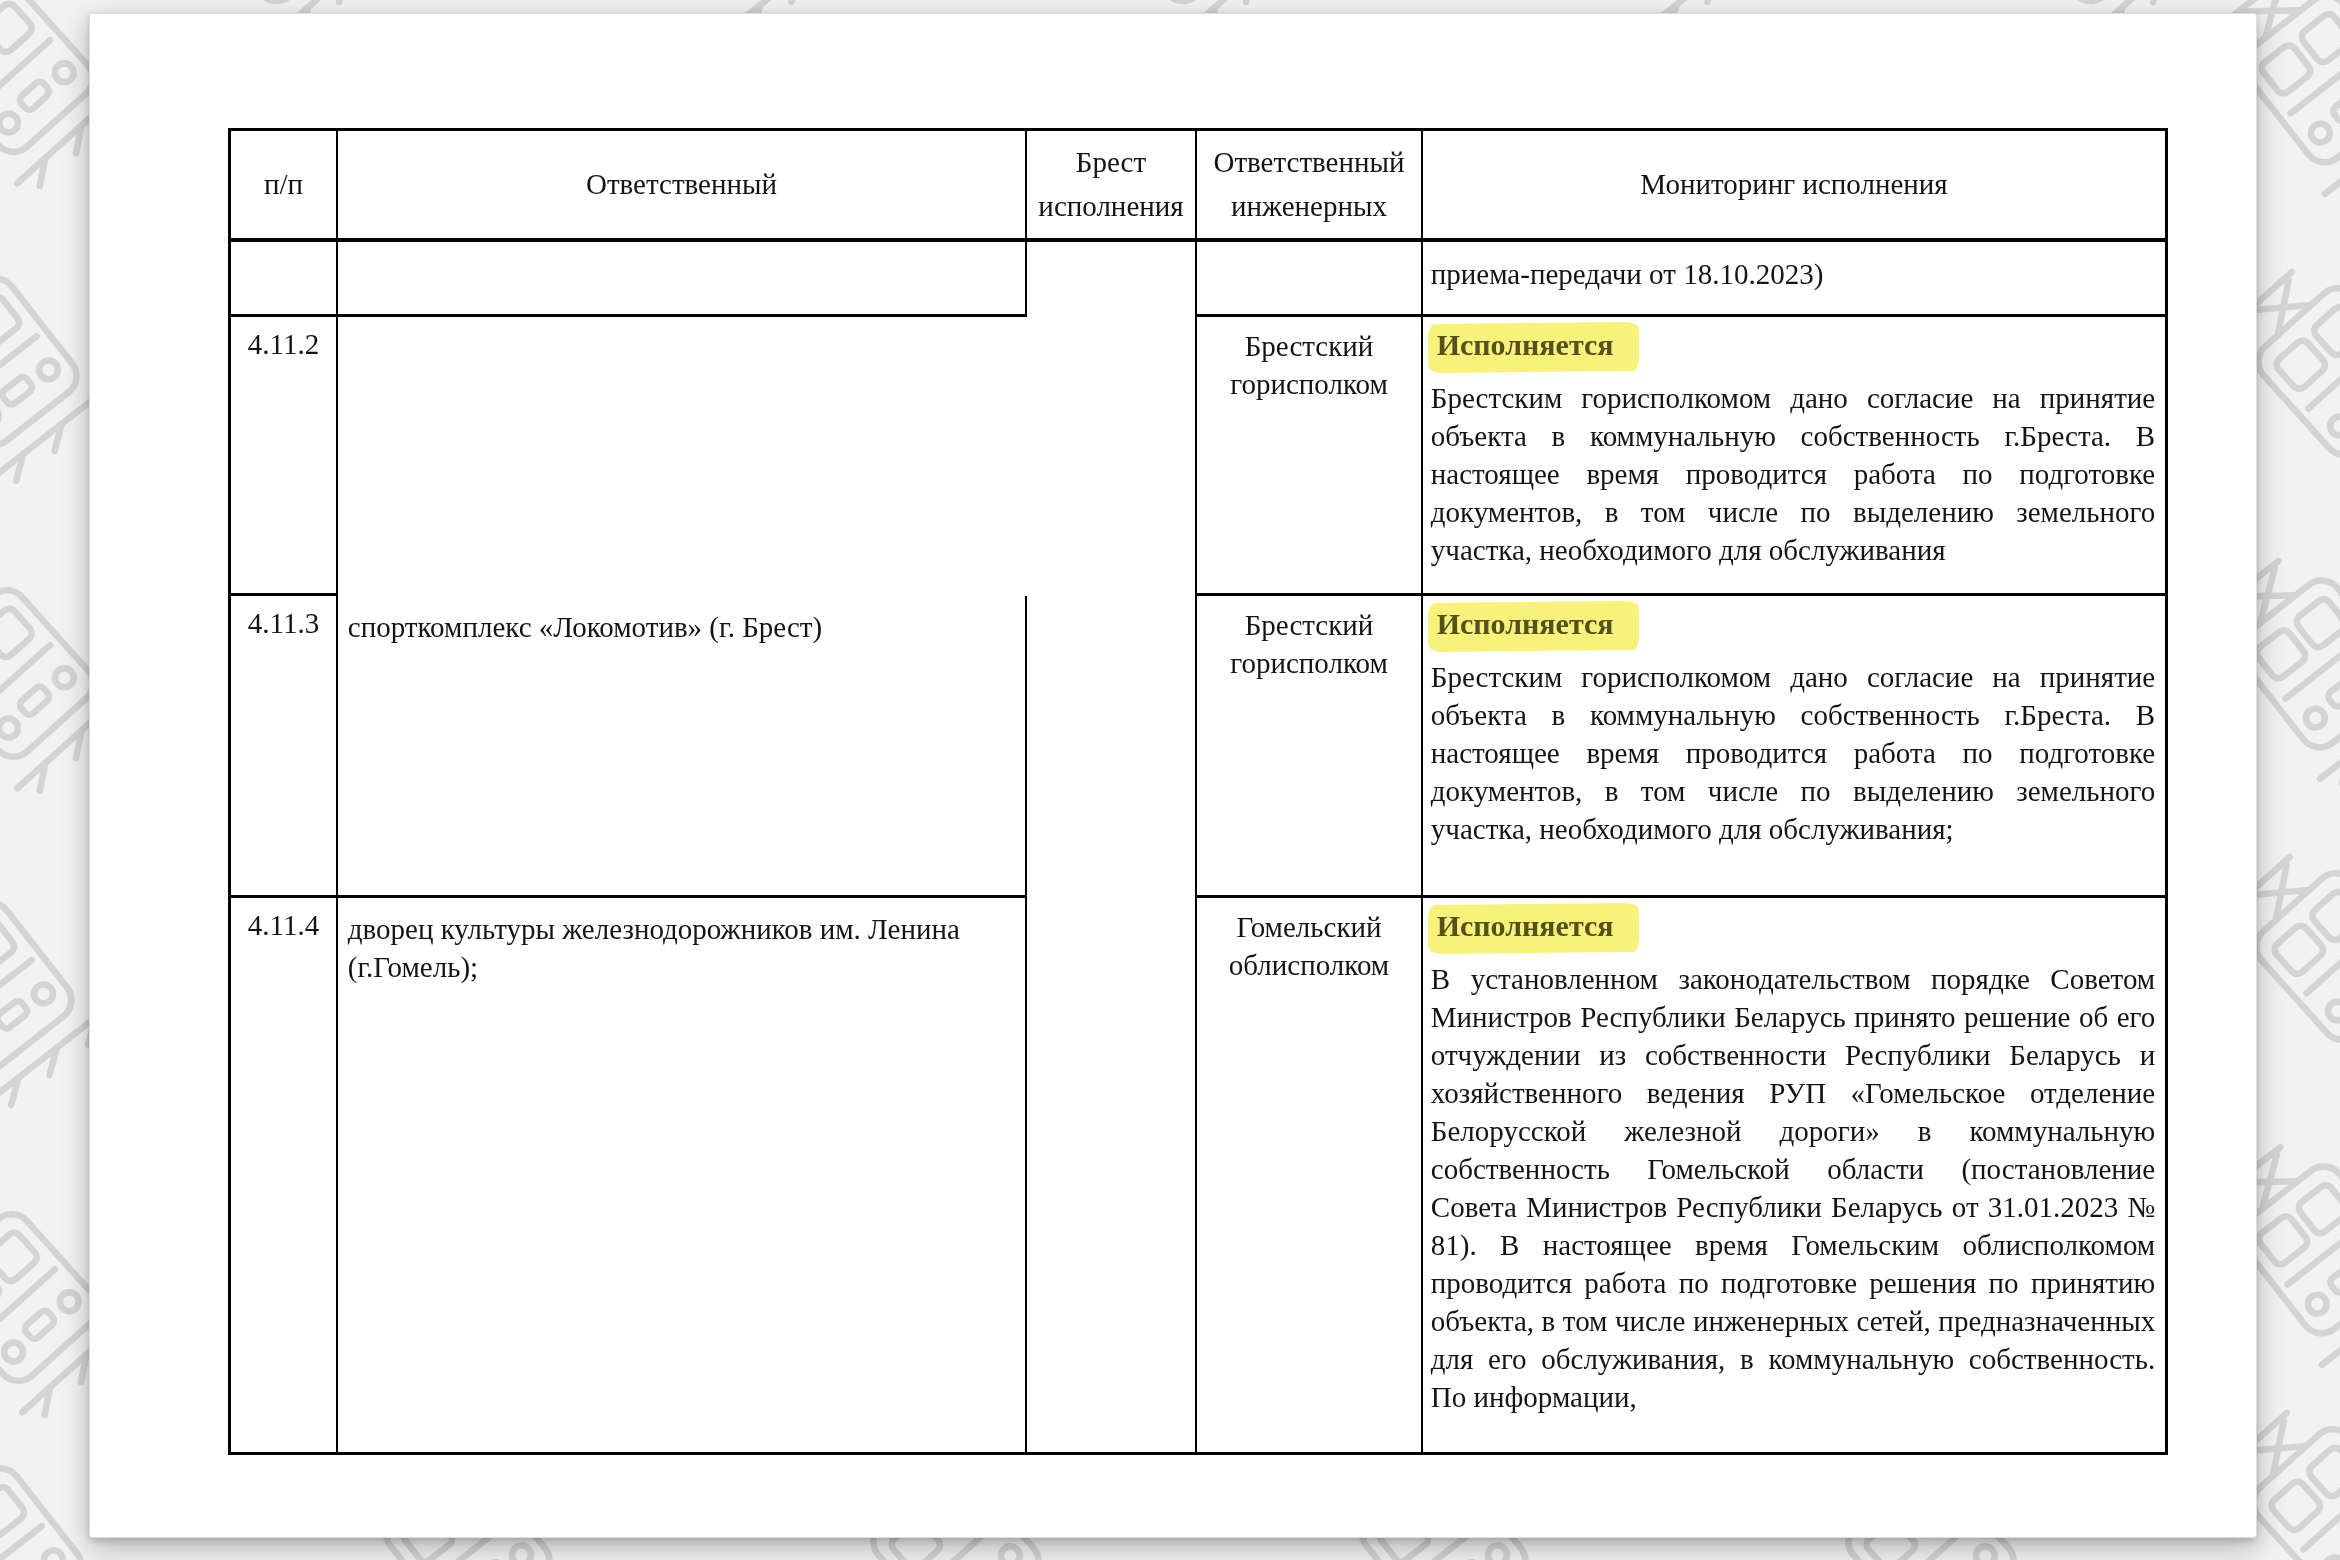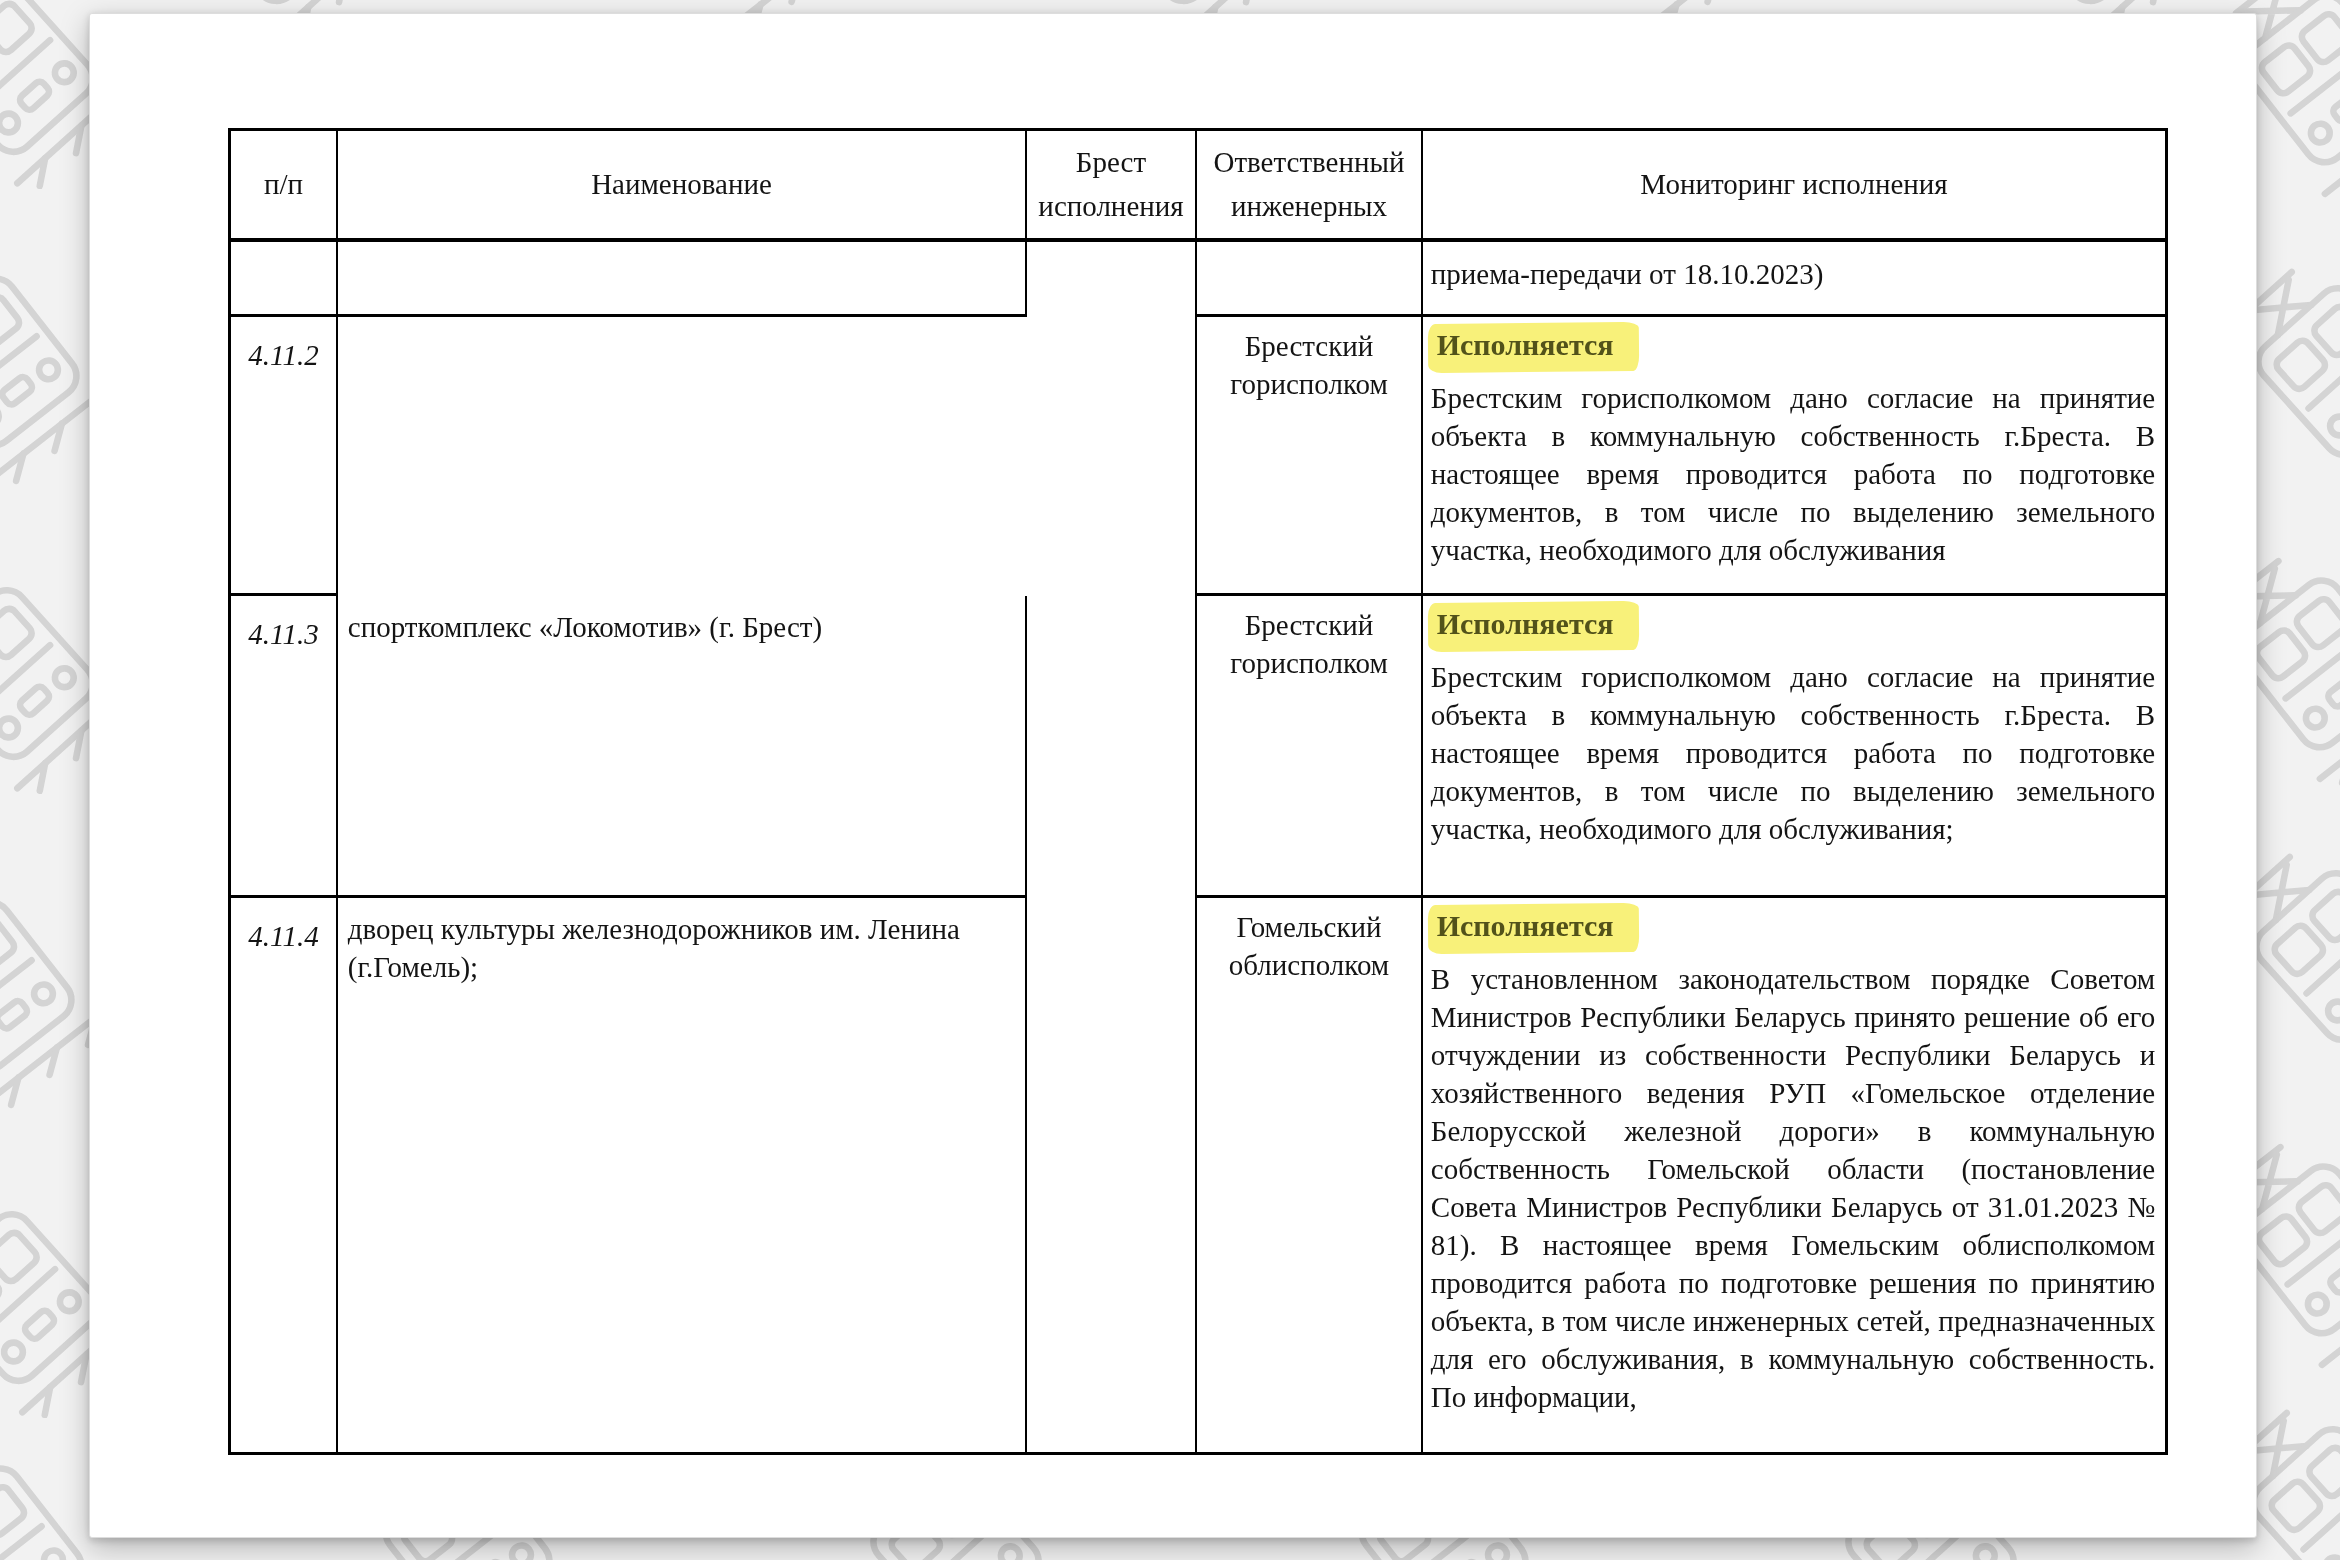--- a/index.html
+++ b/index.html
@@ -36,21 +36,21 @@
   }
   .cell{overflow:hidden;box-sizing:border-box;}
   .vline{border-right:2.9px solid #000;}
   .hline{border-bottom:3.9px solid #000;}
   .hd{
     border-bottom:4.9px solid #000;
     display:flex;align-items:center;justify-content:center;
     text-align:center;line-height:44px;padding:0 5.9px;
   }
   .term-cell{grid-column:3;grid-row:2/6;border-right:2.9px solid #000;}
-  .num{text-align:center;padding-top:19px;font-style:italic;}
+  .num{text-align:center;padding-top:8px;}
   .name{padding:12.7px 11.7px 0 9.8px;}
   .exec{text-align:center;padding:10.7px 5.9px 0 5.9px;}
   .mon{padding:9.8px 9.8px 0 7.8px;}
   .mon p{margin:14.6px 0 0 0;text-align:justify;}
   .cont-text{padding-top:3.9px;}
   .status{
     position:relative;display:inline-block;
     font-weight:bold;font-size:30px;
     color:#52521a;
     margin-left:2px;padding:0 3.9px;
@@ -427,21 +427,21 @@
 </div>
   </div>
 
 <div id="paper">
   <div id="doc-table">
 
     <div class="cell hd vline" style="grid-column:1;grid-row:1">
         <span>п/п</span>
       </div>
     <div class="cell hd vline" style="grid-column:2;grid-row:1">
-        <span>Наименование</span>
+        <span>Ответственный</span>
       </div>
     <div class="cell hd vline" style="grid-column:3;grid-row:1">
         <span>Брест исполнения</span>
       </div>
     <div class="cell hd vline" style="grid-column:4;grid-row:1">
         <span>Ответственный инженерных</span>
       </div>
     <div class="cell hd" style="grid-column:5;grid-row:1">
         <span>Мониторинг исполнения</span>
       </div>

